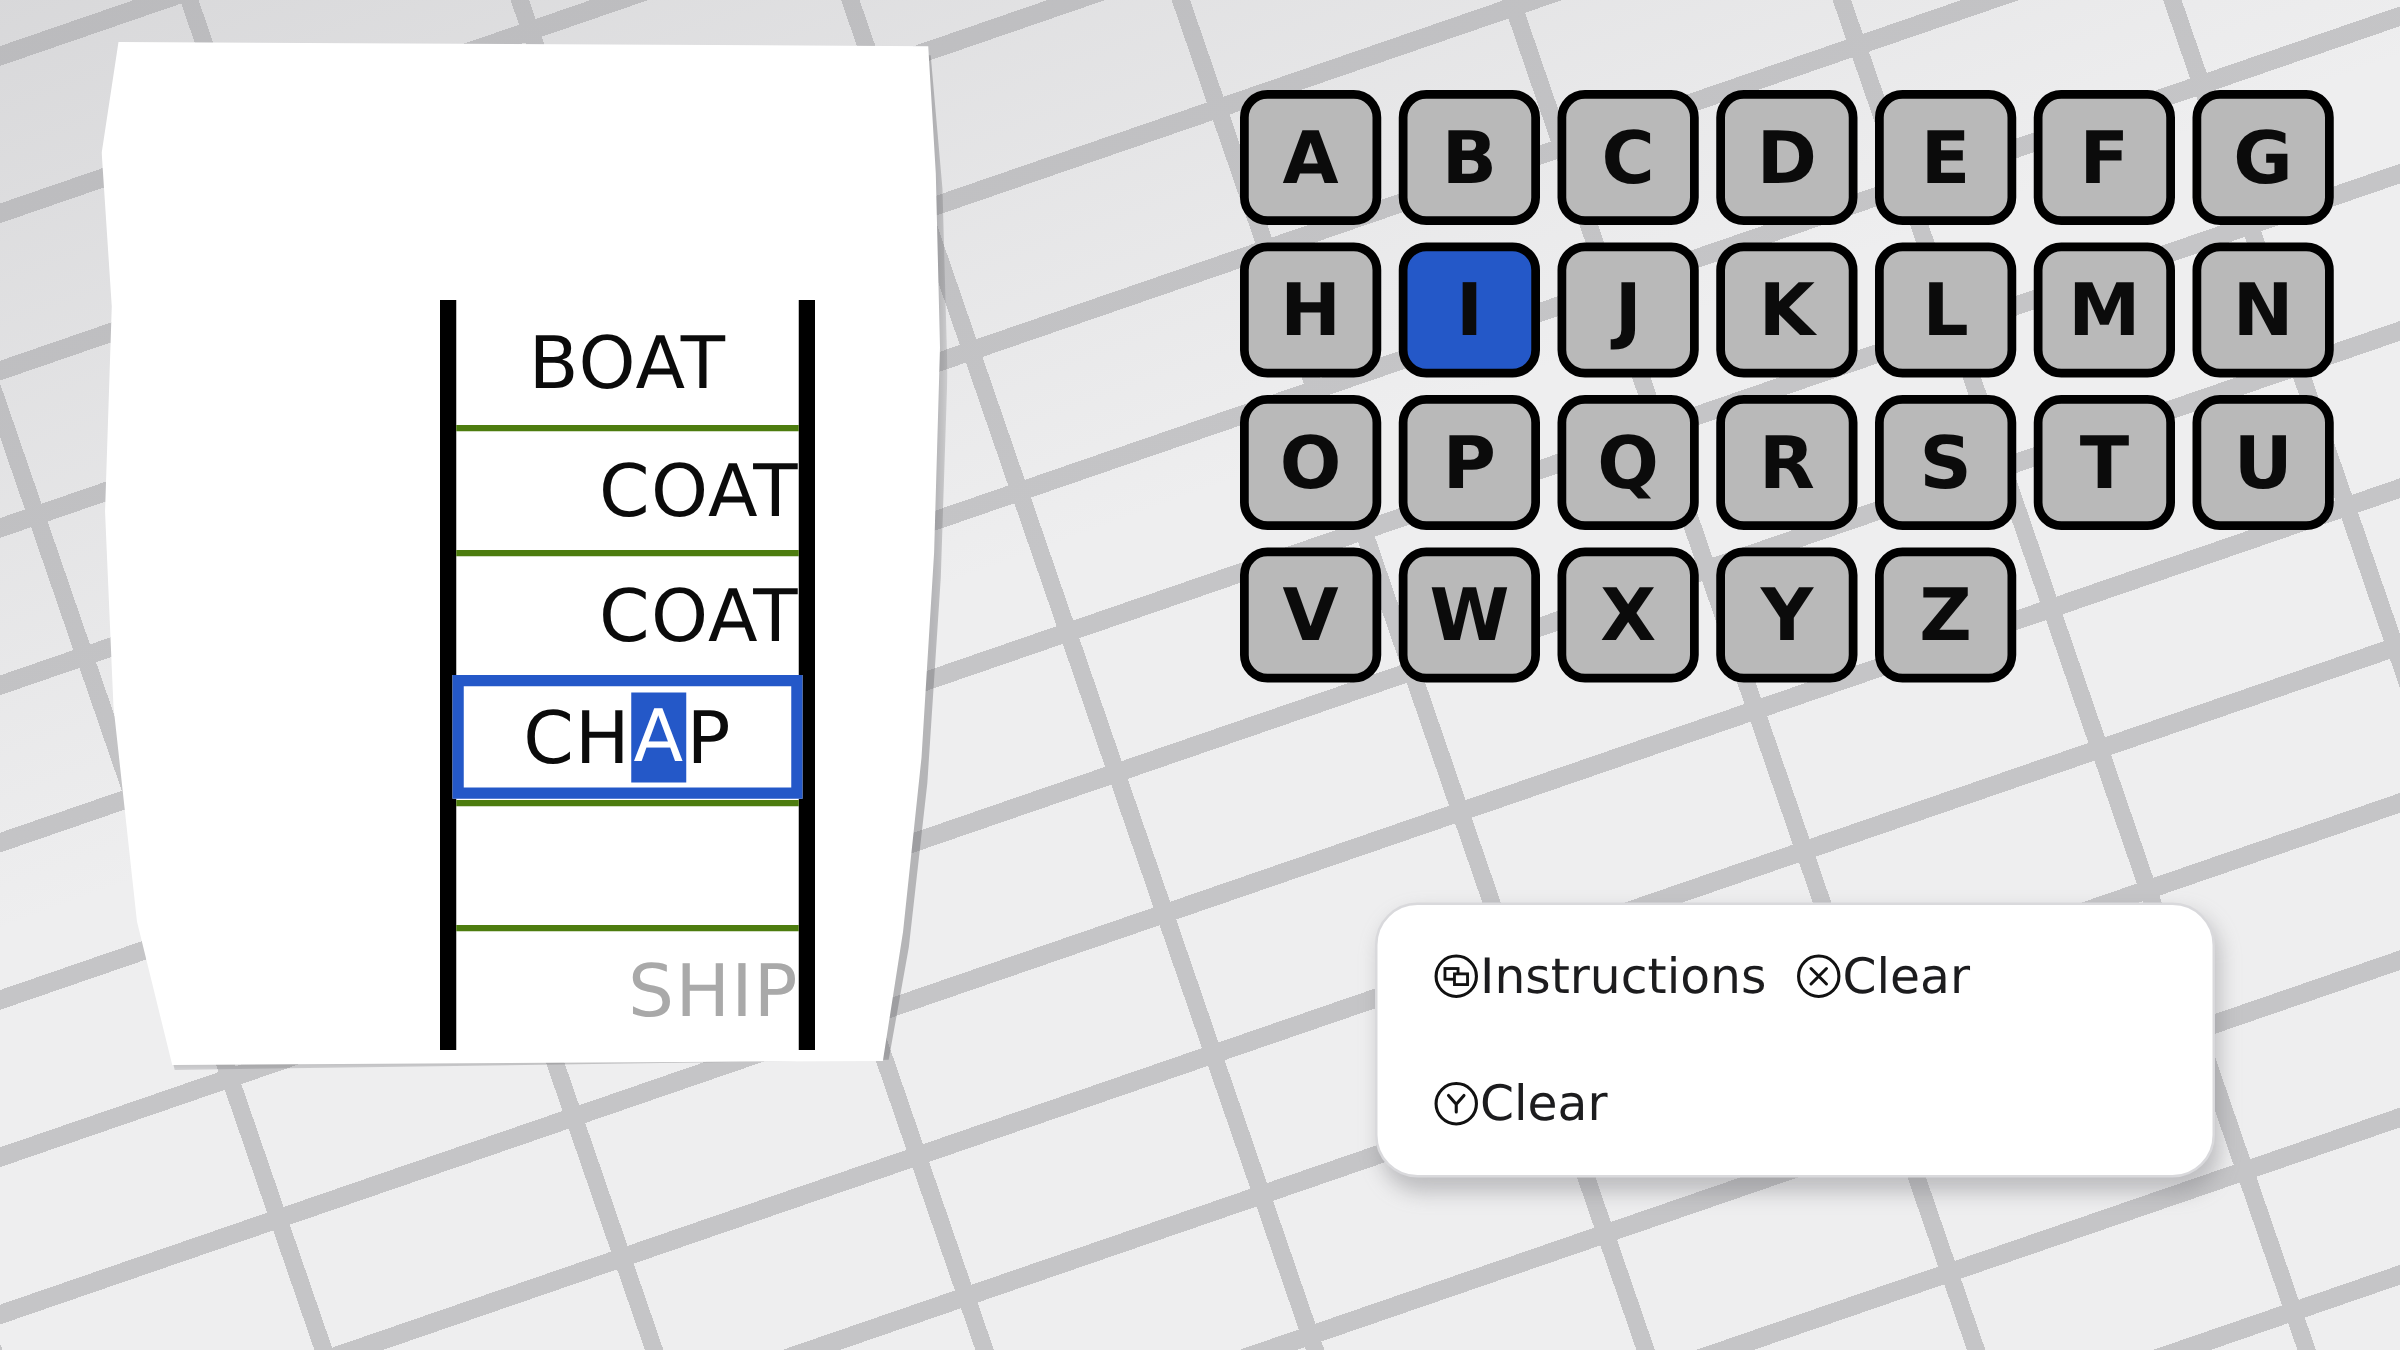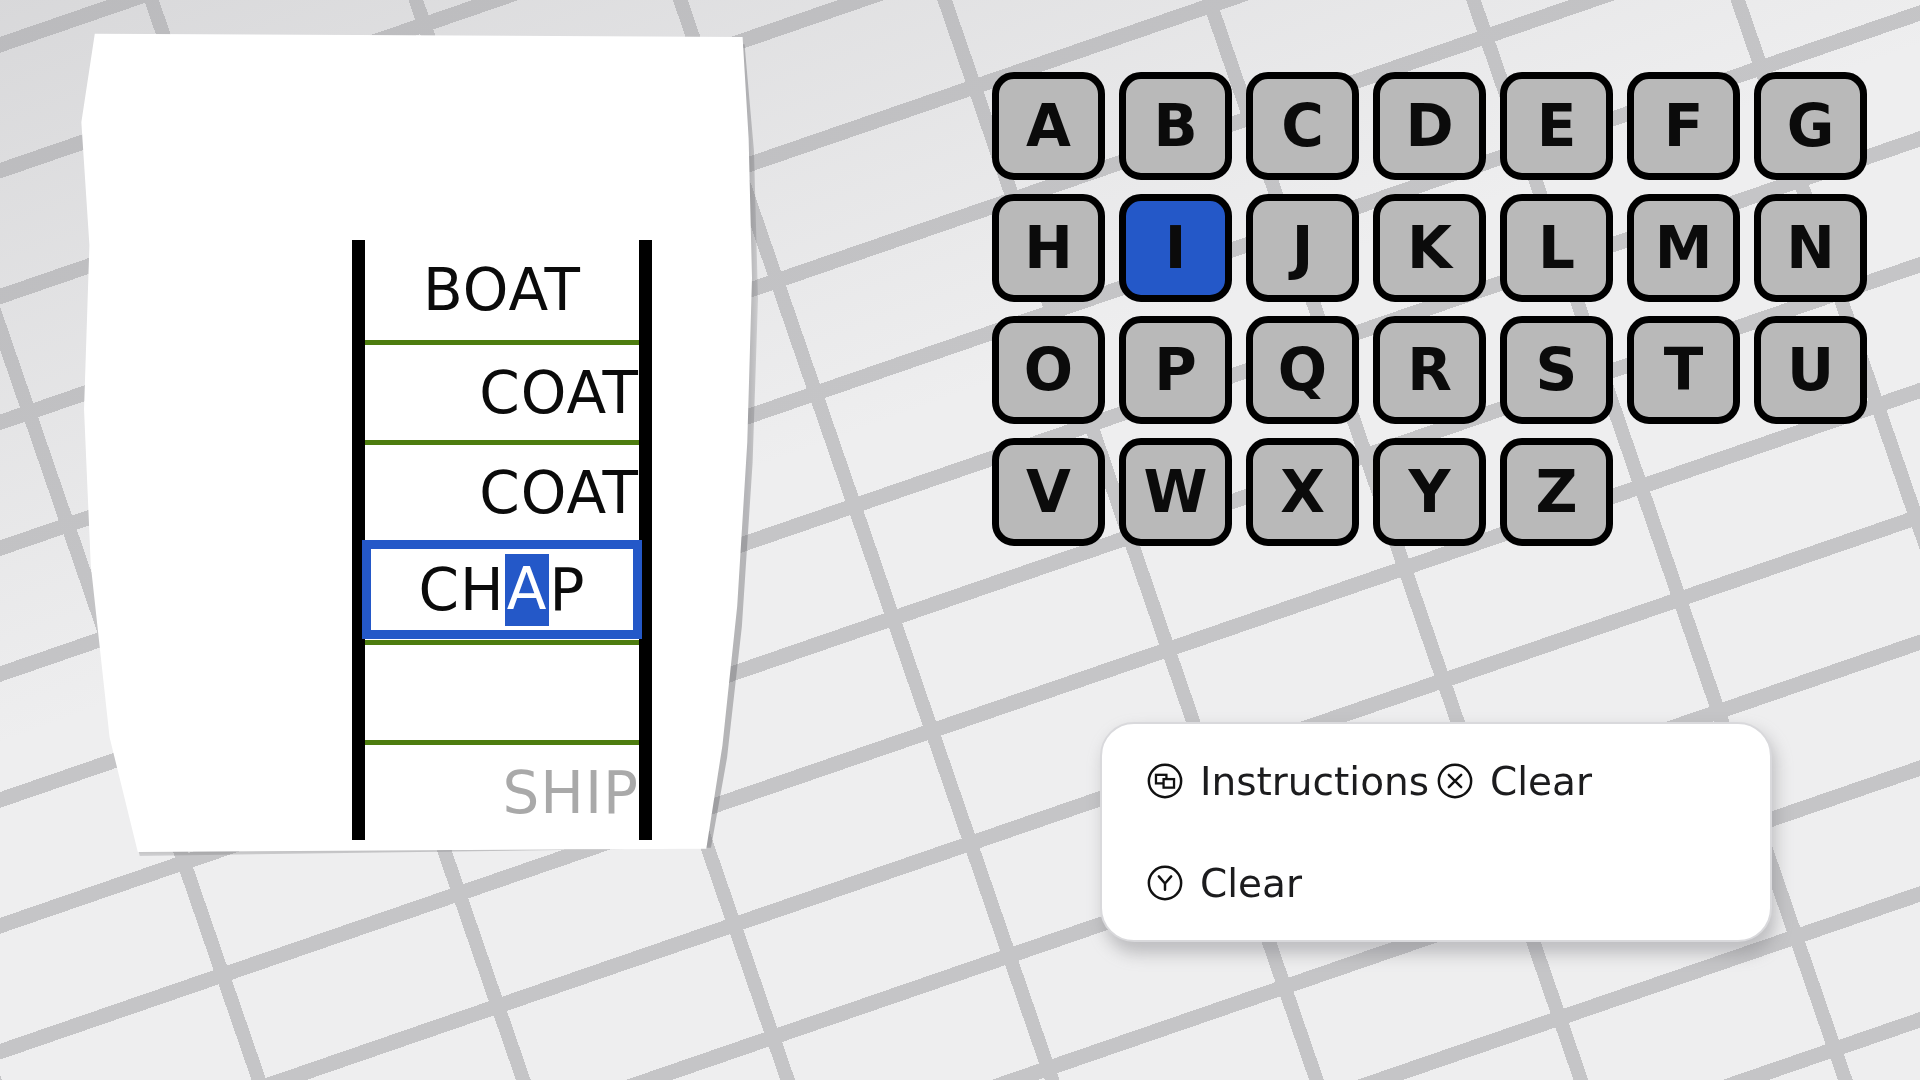--- a/index.html
+++ b/index.html
@@ -236,21 +236,21 @@
     border-radius: 34px;
     display: grid;
     grid-template-columns: 1fr 1fr;
     grid-template-rows: 1fr 1fr;
     align-items: center;
     padding: 6px 44px 6px 44px;
   }
   .ctrl {
     display: flex;
     align-items: center;
-    gap: 16px;
+    gap: 0;
   }
   .ctrl-icon {
     width: 38px;
     height: 38px;
     flex: 0 0 38px;
     display: block;
   }
   .ctrl-label {
     font-family: "DejaVu Sans", sans-serif;
     font-size: 39px;

